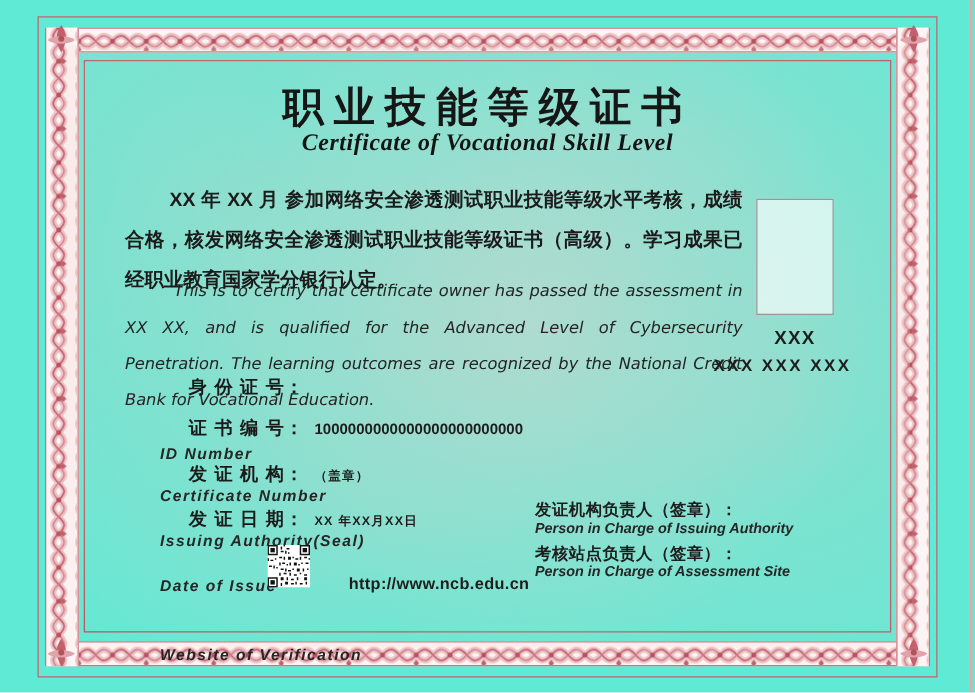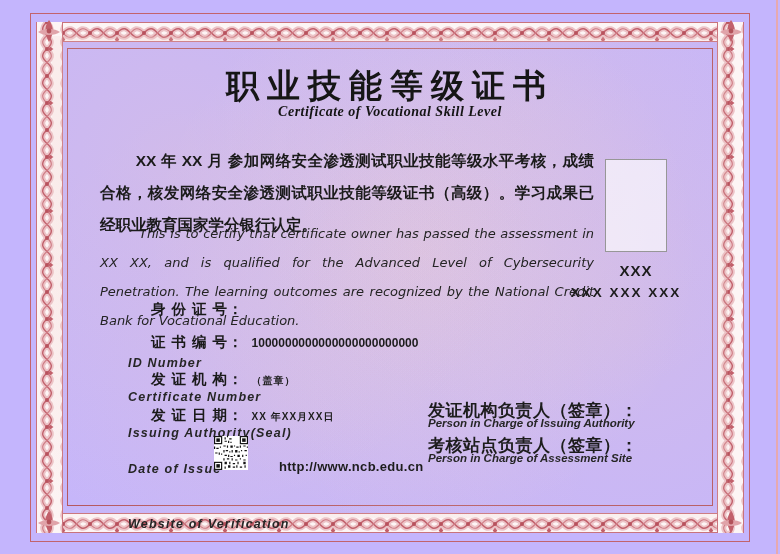--- a/index.html
+++ b/index.html
@@ -1,16 +1,16 @@
 <!DOCTYPE html>
 <html><head>
 <meta charset="utf-8">
 <style>
   html,body{margin:0;padding:0;background:#ffffff;}
-  .cert{position:relative;width:780px;height:554px;background:#c4b5fd;overflow:hidden;
+  .cert{position:relative;width:780px;height:554px;background:#5eead4;overflow:hidden;
         font-family:"Liberation Sans",sans-serif;color:#1d1d1d;}
   
   .outer-line{position:absolute;left:30px;right:30px;top:13px;bottom:12px;
               border:1.5px solid #c2636c;box-sizing:border-box;}
   .inner-line{position:absolute;left:67px;right:67px;top:48px;bottom:48px;
               border:1.3px solid #b2525a;box-sizing:border-box;}
   .band-h{position:absolute;left:36px;right:36px;height:20px;box-sizing:border-box;
           border-top:1px solid #c9737c;border-bottom:1px solid #c9737c;background:#fdf5f5;}
   .band-top{top:22px;} .band-bottom{bottom:21px;}
   .band-v{position:absolute;top:22px;bottom:21px;width:27px;box-sizing:border-box;
@@ -22,39 +22,39 @@
       radial-gradient(circle at 18% 25%, rgba(236,199,195,.30), transparent 55%),
       radial-gradient(circle at 70% 15%, rgba(236,199,195,.22), transparent 50%),
       radial-gradient(circle at 85% 60%, rgba(236,199,195,.28), transparent 55%),
       radial-gradient(circle at 35% 75%, rgba(236,199,195,.22), transparent 55%),
       radial-gradient(circle at 55% 45%, rgba(244,218,214,.35), transparent 60%);}
   .edge-artifact{position:absolute;right:2px;top:0;bottom:0;width:2px;background:#e6a9af;}
   
   .abs{position:absolute;}
   .title{left:0;right:0;top:64px;text-align:center;font-size:33px;font-weight:700;
          letter-spacing:8px;color:#161616;}
-  .subtitle{left:0;right:0;top:104px;text-align:center;font-size:14px;font-weight:700;
+  .subtitle{left:0;right:0;top:104px;text-align:center;font-size:19px;font-weight:700;
             font-style:italic;font-family:"Liberation Serif",serif;color:#141414;letter-spacing:.5px;}
   .body-cn{left:100px;top:145px;width:494px;font-size:15.5px;font-weight:600;line-height:32px;
            text-align:justify;text-indent:2.3em;color:#1b1b1b;}
   .body-en{left:100px;top:219px;width:494px;font-size:13px;font-style:italic;line-height:29px;
            text-align:justify;text-indent:3em;color:#242424;font-family:"DejaVu Sans",sans-serif;}
   .photo-box{left:605px;top:159px;width:62px;height:93px;border:1px solid #979797;
              background:rgba(255,255,255,.65);box-sizing:border-box;}
   .holder-name{left:586px;top:262px;width:100px;text-align:center;font-size:15px;font-weight:700;
                letter-spacing:1px;}
   .holder-id{left:556px;top:285px;width:140px;text-align:center;font-size:13.5px;font-weight:600;
              letter-spacing:2px;}
   .cn-label{font-size:14.5px;font-weight:700;letter-spacing:1px;color:#1a1a1a;white-space:nowrap;margin-left:23px;}
   .en-label{font-size:12.5px;font-weight:600;font-style:italic;letter-spacing:1.2px;color:#262626;
             white-space:nowrap;margin-top:38px;}
   .field-value{font-size:12px;font-weight:600;letter-spacing:0;}
   .value-cjk{font-size:10px;font-weight:700;letter-spacing:1px;}
   .url-text{font-size:13px;font-weight:600;letter-spacing:.3px;padding-left:25px;}
-  .sig-cn{font-size:17px;font-weight:700;letter-spacing:.5px;white-space:nowrap;}
+  .sig-cn{font-size:13px;font-weight:700;letter-spacing:.5px;white-space:nowrap;}
   .sig-en{font-size:11.5px;font-weight:600;font-style:italic;color:#262626;white-space:nowrap;}
   .row{display:flex;align-items:baseline;gap:8px;}
 </style>
 </head>
 <body>
 
 <div class="cert">
 
   <svg width="0" height="0" style="position:absolute" aria-hidden="true">
     <defs>

